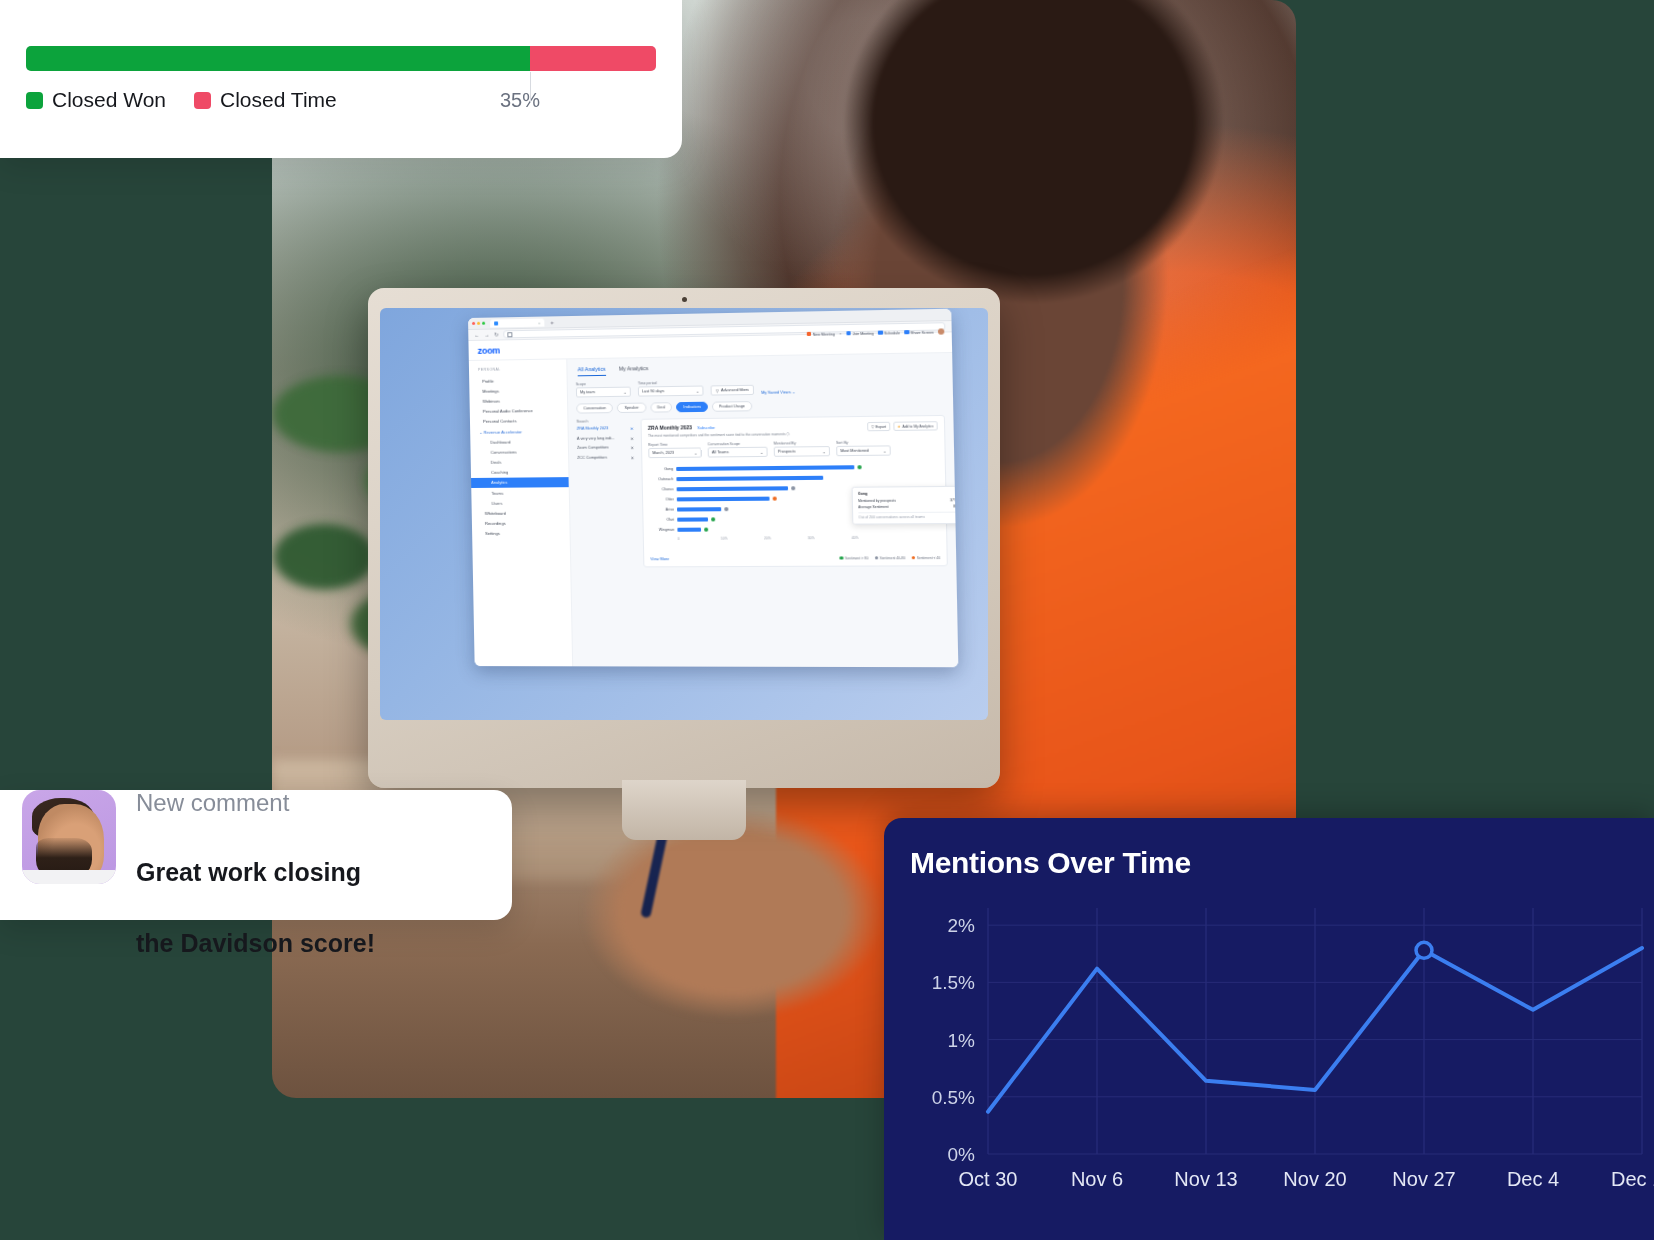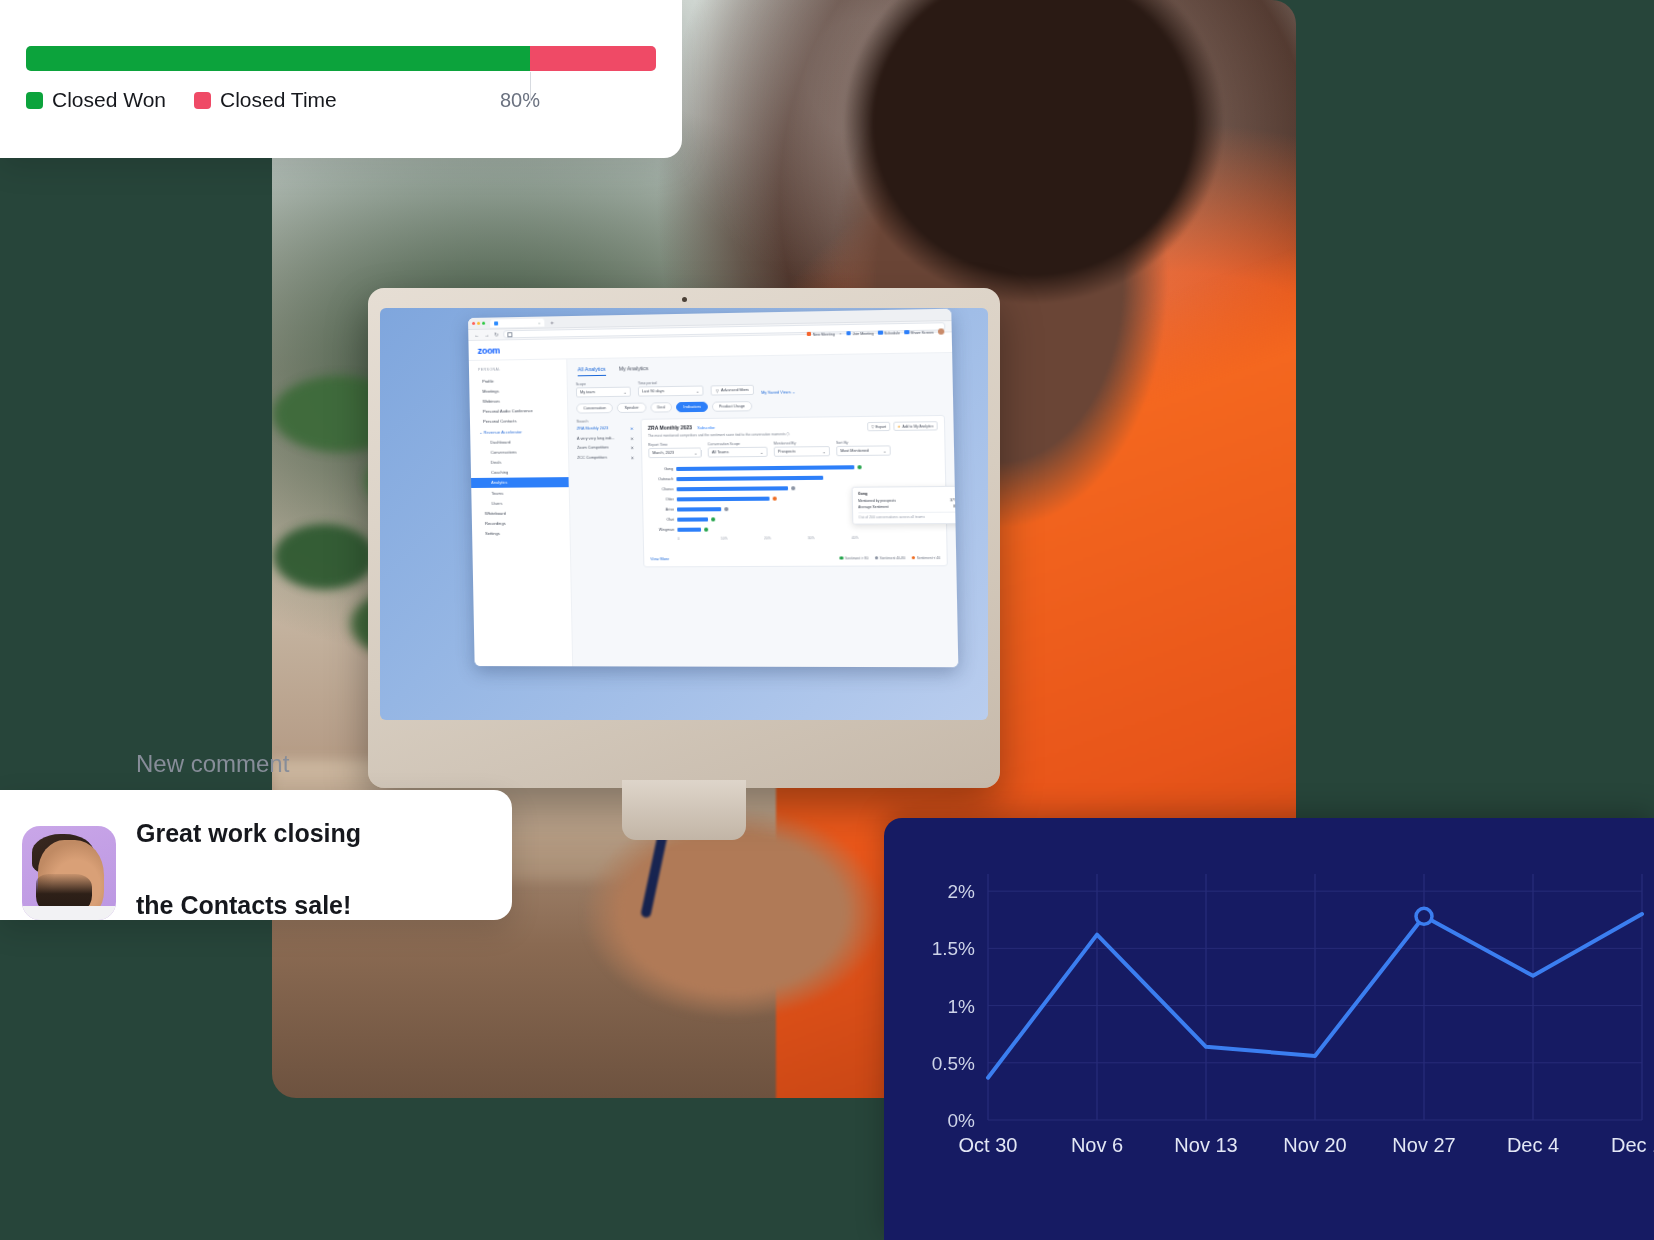--- a/index.html
+++ b/index.html
@@ -159,21 +159,21 @@
   .li{display:flex;align-items:center;gap:9px;font-size:21px;color:#16181d;}
   .sw{width:17px;height:17px;border-radius:4px;}
   .pct{position:absolute;font-size:20px;color:#6b7280;}
   .tickline{position:absolute;width:1px;background:#d7dae0;}
 
   
   #comment{
     position:absolute;left:0;top:790px;width:512px;height:130px;
     background:#fff;border-radius:0 18px 18px 0;
     box-shadow:0 10px 30px rgba(0,0,0,.14);
-    display:flex;align-items:flex-end;gap:20px;padding:0 24px 0 22px;box-sizing:border-box;
+    display:flex;align-items:flex-start;gap:20px;padding:0 24px 0 22px;box-sizing:border-box;
   }
   .avatar{
     width:94px;height:94px;border-radius:18px;flex:0 0 94px;overflow:hidden;position:relative;
     background:linear-gradient(160deg,#c9a6e8,#bb96e2);
   }
   .avatar .face{
     position:absolute;left:16px;top:14px;width:66px;height:80px;border-radius:40% 44% 36% 36%;
     background:radial-gradient(ellipse 60% 55% at 58% 58%, #d9a077 0 60%, #c08a63 100%);
   }
   .avatar .hair{
@@ -468,40 +468,41 @@
   </div>
   <div class="dlegend">
     <span class="li">
       <span class="sw" style="background:#0ca33c"></span>
       <span>Closed Won</span>
     </span>
     <span class="li">
       <span class="sw" style="background:#ef4a66"></span>
       <span>Closed Time</span>
     </span>
-    <span class="pct" id="pctLabel" style="left: 474px;">80%</span>
+    <span class="pct" id="pctLabel" style="left: 474px;">35%</span>
     <span class="tickline" id="tickLine" style="left: 504px; top: -16px; height: 30px;"></span>
   </div>
 </div>
 
 <div id="comment">
   <div class="avatar">
     <div class="hair"></div>
     <div class="face"></div>
     <div class="beard"></div>
     <div class="shirt"></div>
   </div>
   <div class="ctext">
     <div class="ctitle">New comment</div>
     <div class="cbody">Great work closing</div>
-    <div class="cbody">the Contacts sale!</div>
+    <div class="cbody">the Davidson score!</div>
   </div>
 </div>
 
 <div id="mentions">
+  <h2>Mentions Over Time</h2>
   <div class="mwrap">
     <svg id="mchart" width="744" height="300" viewBox="0 0 744 300">
         <line x1="78" y1="10" x2="78" y2="256" stroke="#2b3080" stroke-width="1"></line>
         <line x1="187" y1="10" x2="187" y2="256" stroke="#2b3080" stroke-width="1"></line>
         <line x1="296" y1="10" x2="296" y2="256" stroke="#2b3080" stroke-width="1"></line>
         <line x1="405" y1="10" x2="405" y2="256" stroke="#2b3080" stroke-width="1"></line>
         <line x1="514" y1="10" x2="514" y2="256" stroke="#2b3080" stroke-width="1"></line>
         <line x1="623" y1="10" x2="623" y2="256" stroke="#2b3080" stroke-width="1"></line>
         <line x1="732" y1="10" x2="732" y2="256" stroke="#2b3080" stroke-width="1"></line>
         <line x1="78" y1="256" x2="732" y2="256" stroke="#272c78" stroke-width="1"></line>

